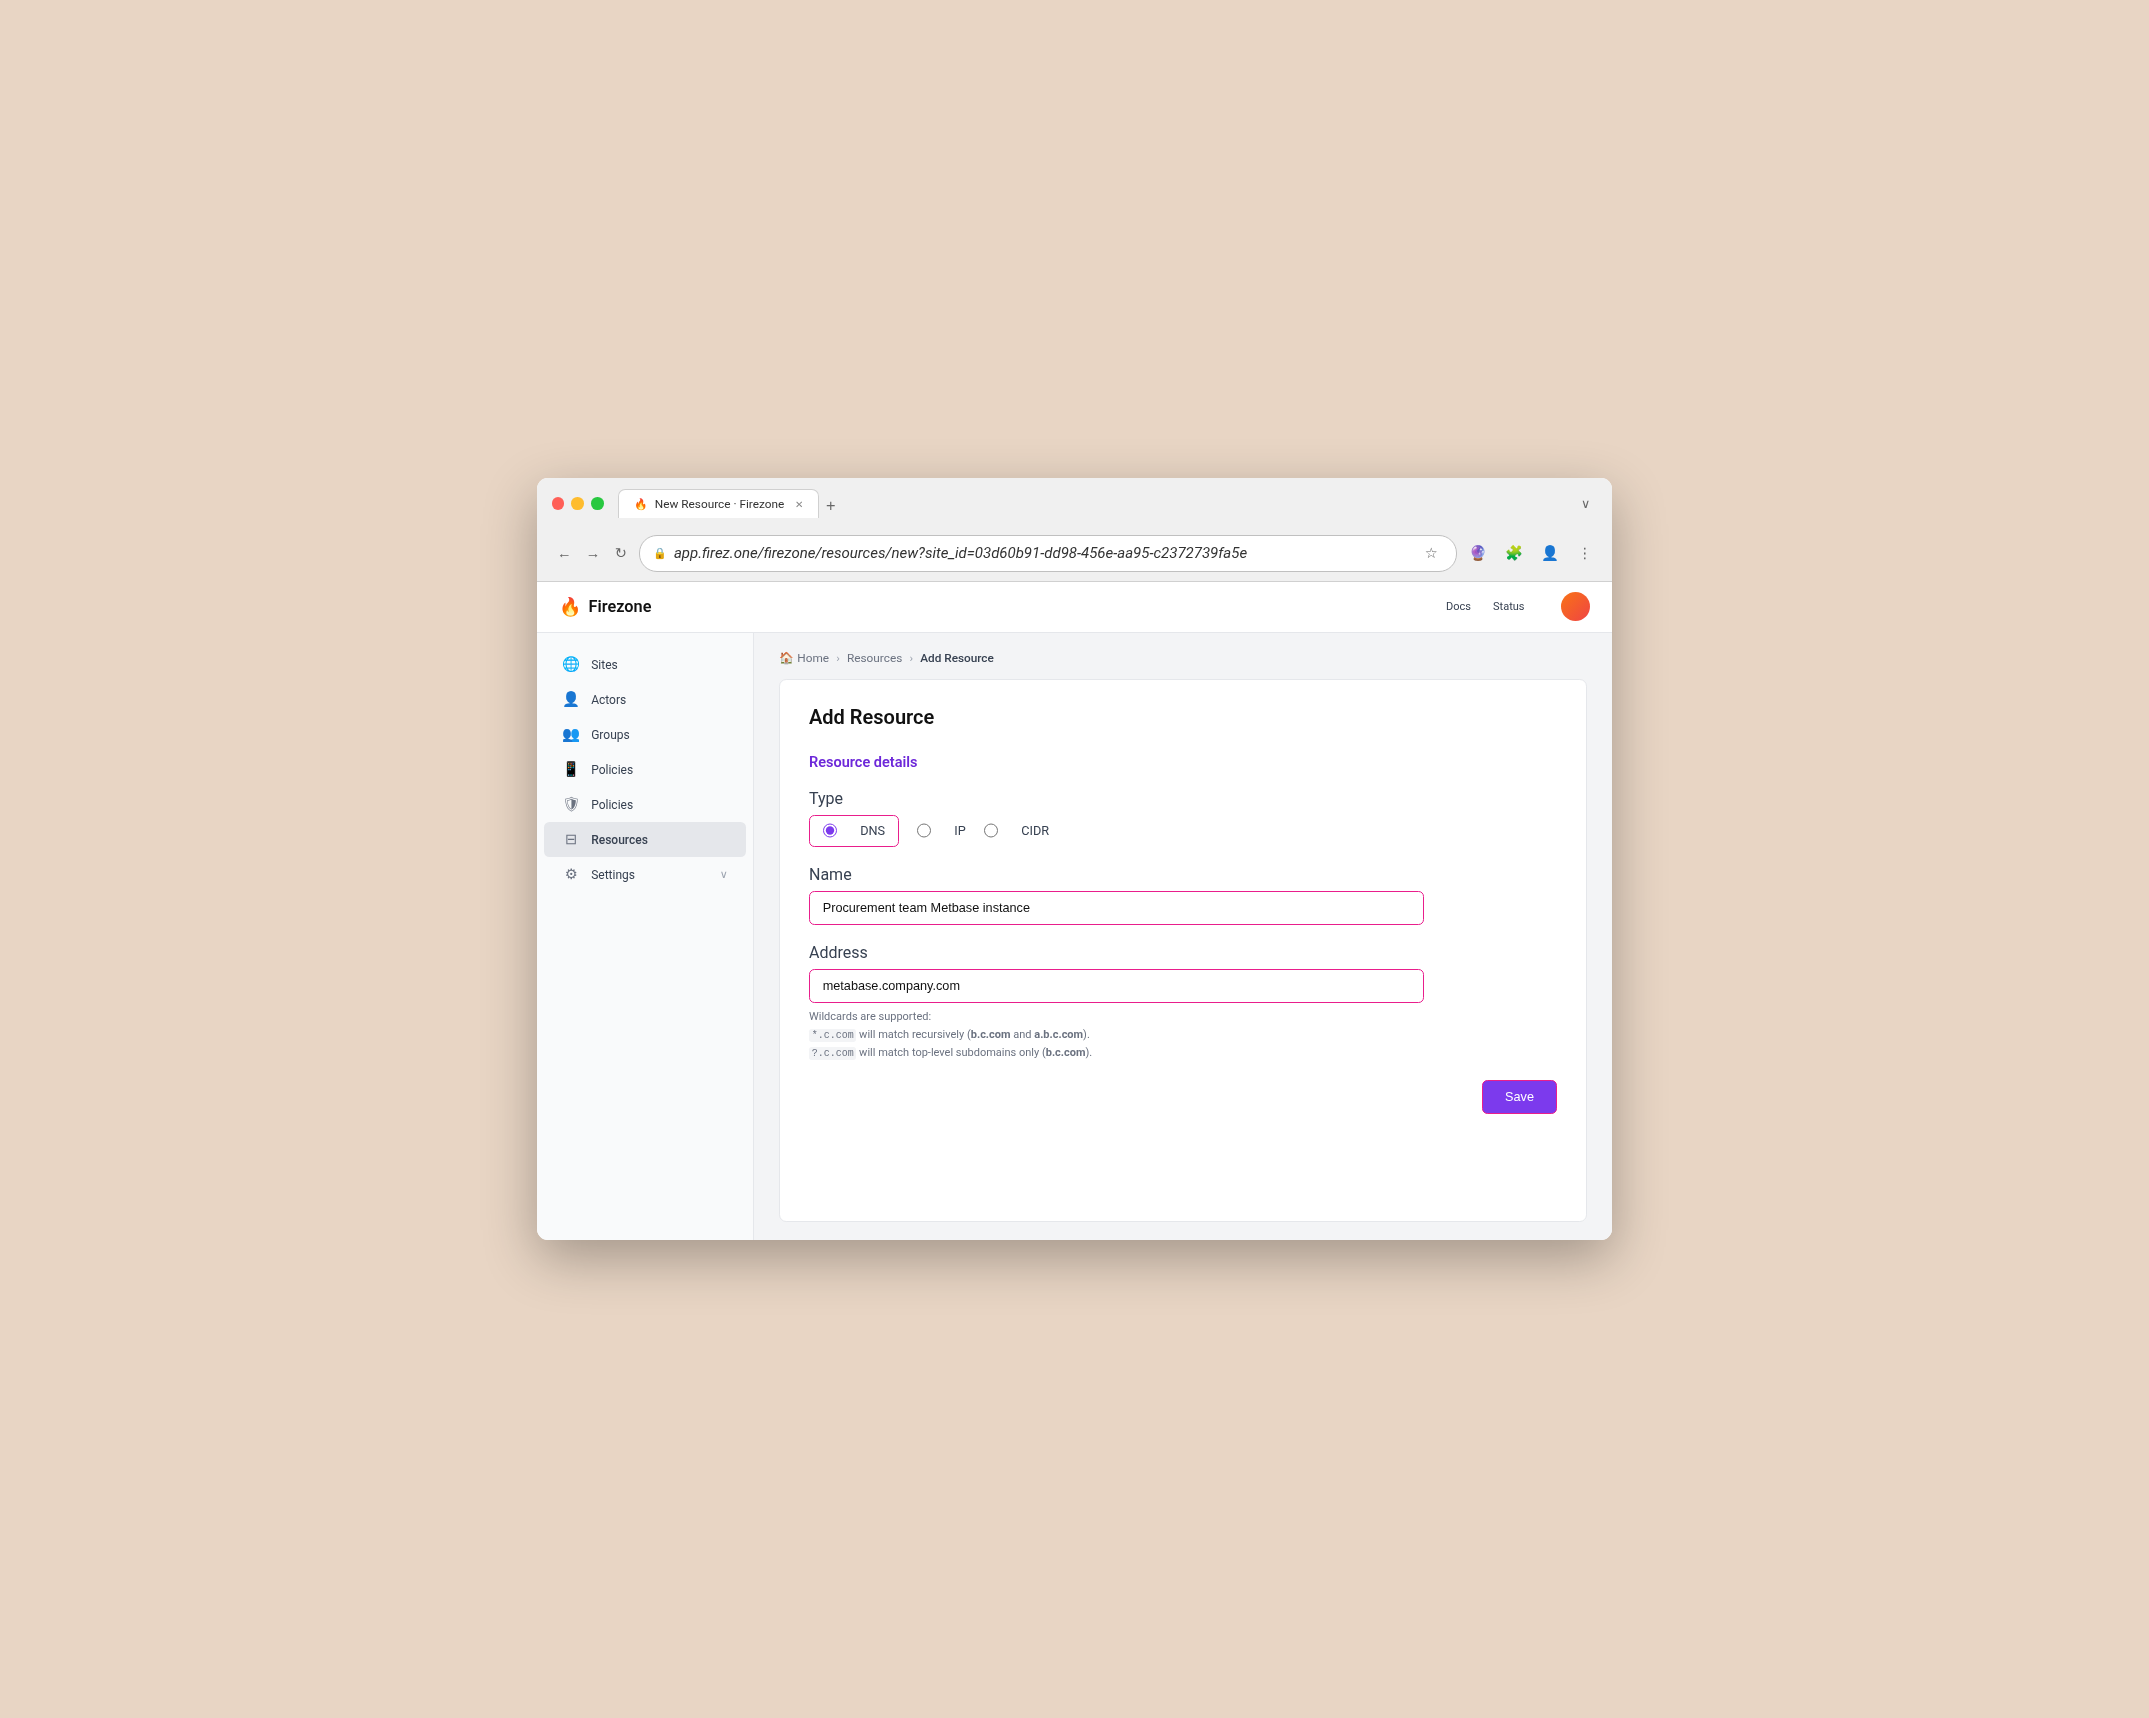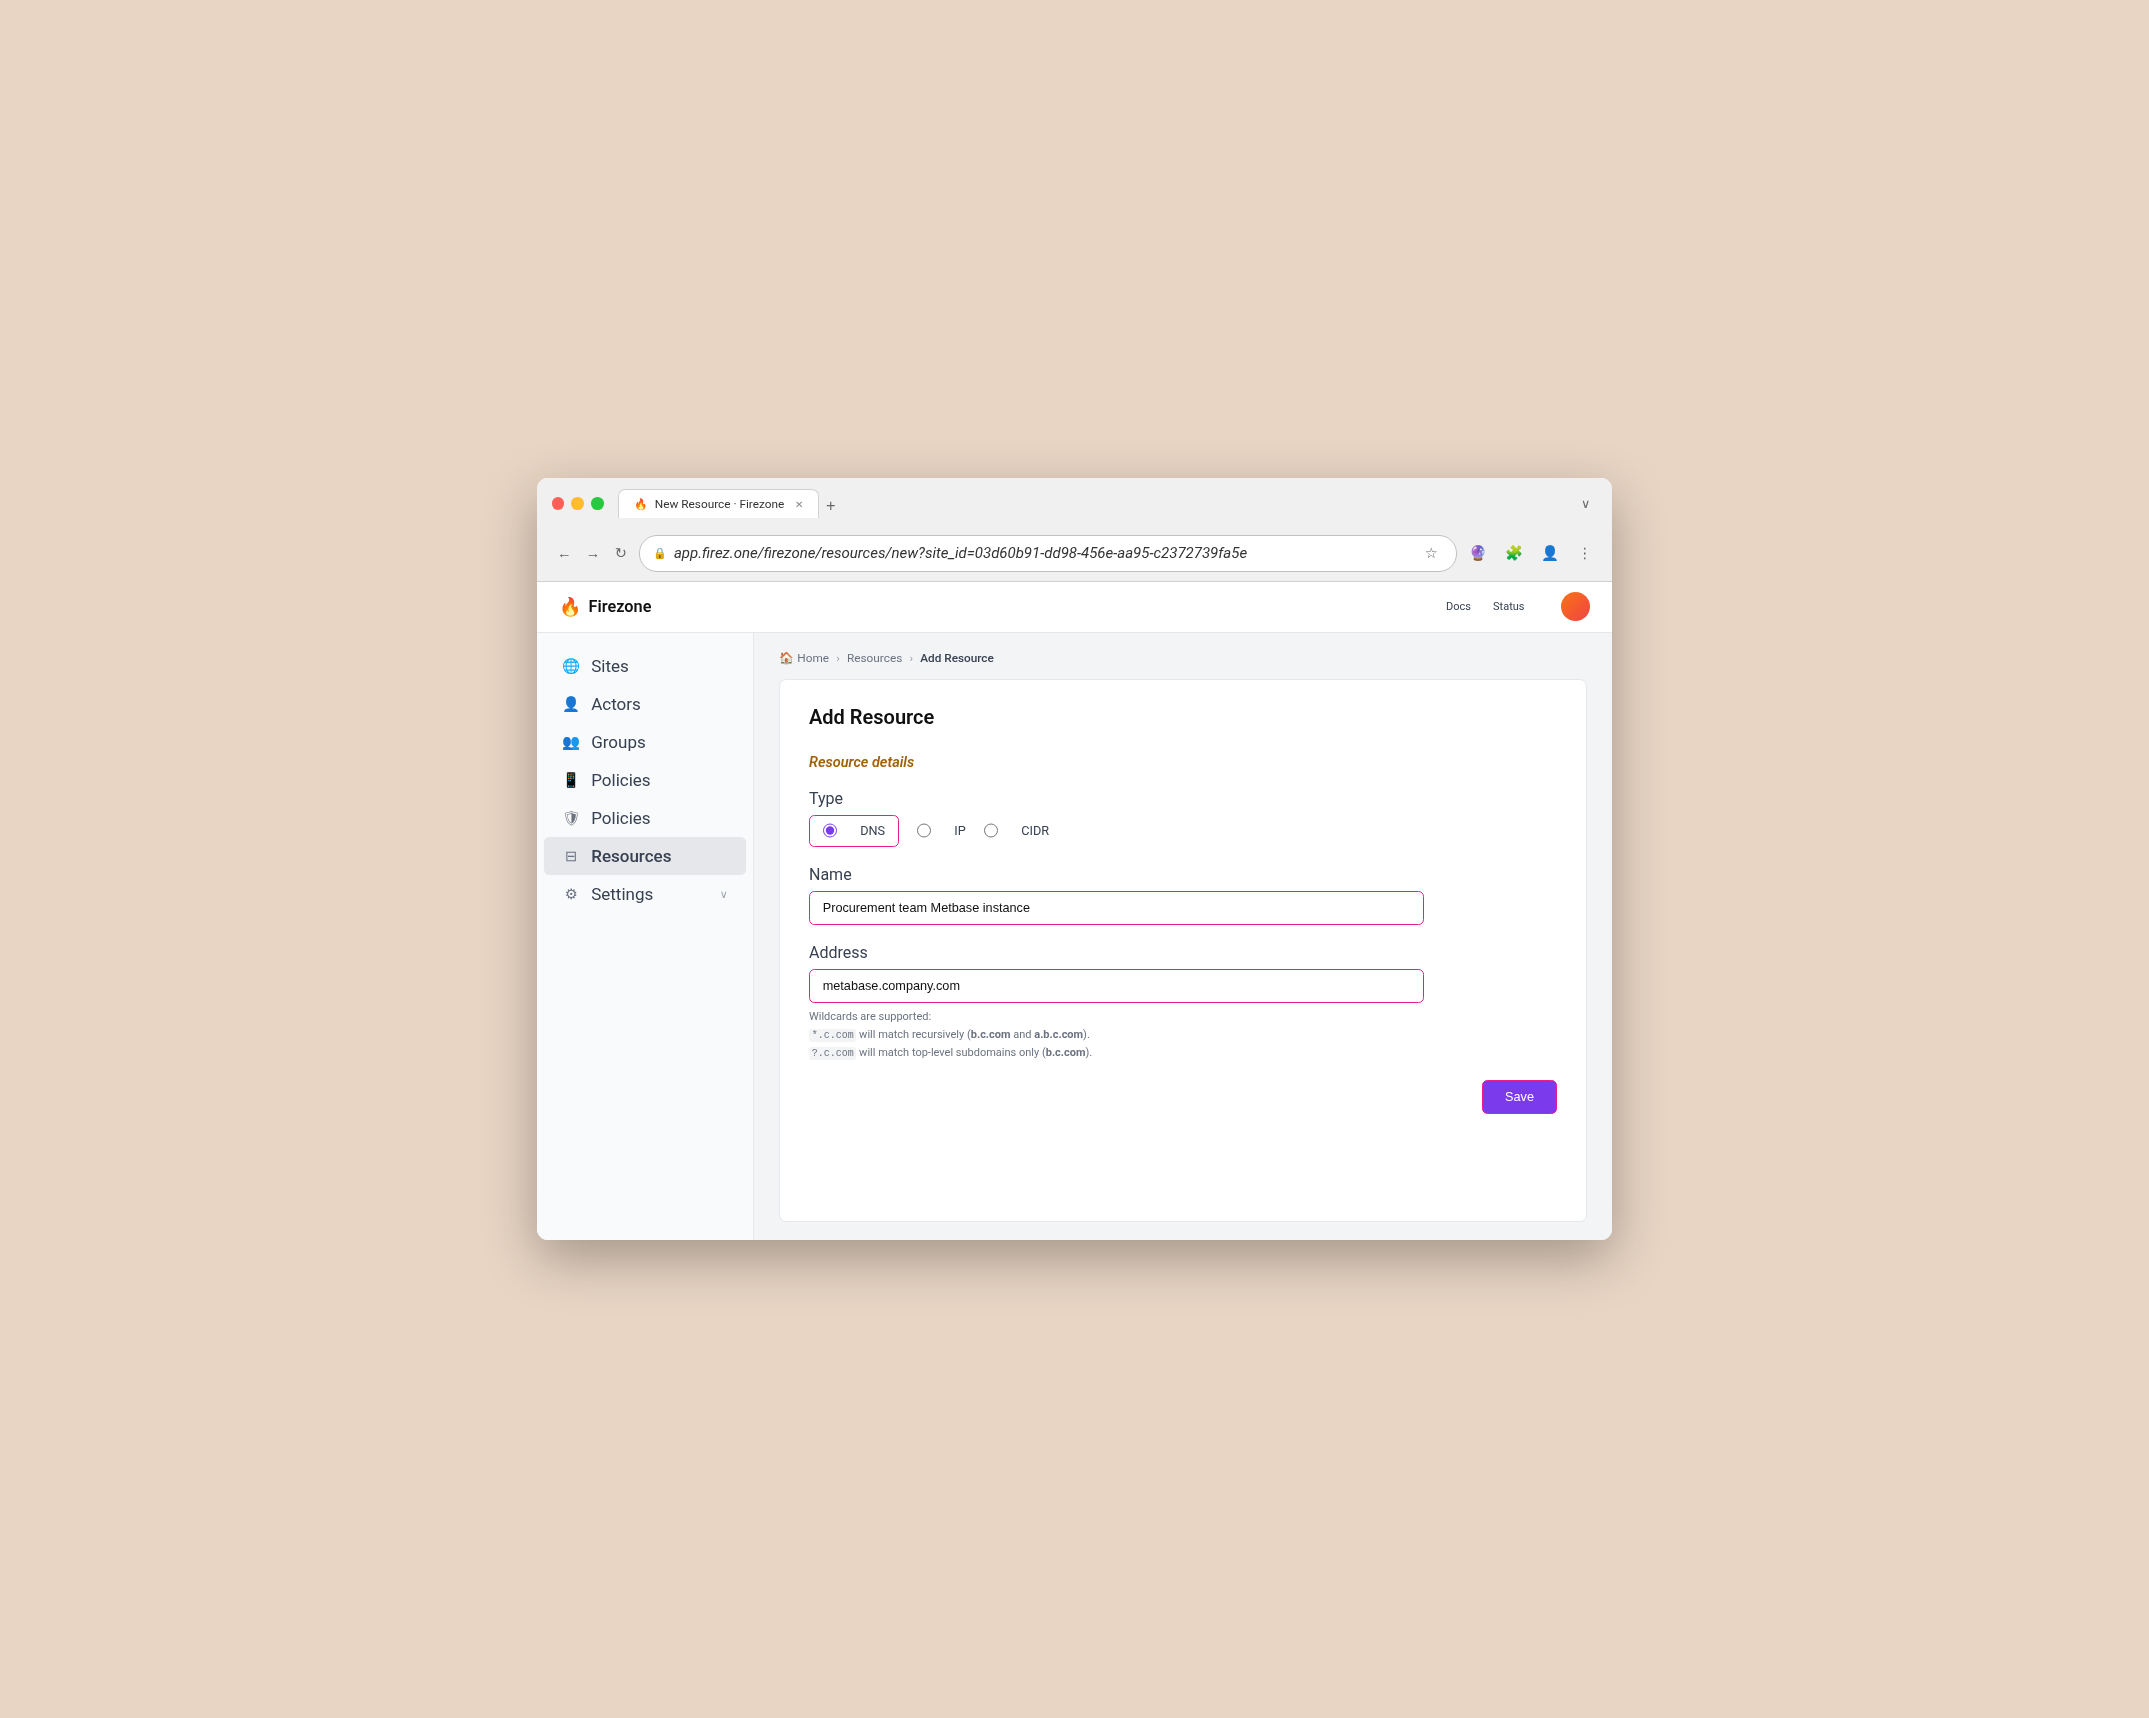--- a/index.html
+++ b/index.html
@@ -246,21 +246,21 @@
     }
 
     .sidebar-icon {
       font-size: 14.5px;
       color: #6b7280;
       width: 18px;
       text-align: center;
     }
 
     .sidebar-label {
-      font-size: 17px;
+      font-size: 12px;
     }
 
     .sidebar-item-with-chevron {
       display: flex;
       align-items: center;
       justify-content: space-between;
       padding: 9px 18px;
       font-size: 12.7px;
       color: #374151;
       cursor: pointer;
@@ -319,23 +319,22 @@
     .page-title {
       font-size: 20px;
       font-weight: 600;
       color: #111;
       margin-bottom: 25px;
     }
 
     .section-title {
       font-size: 14.5px;
       font-weight: 600;
-      color: #a16207;
+      color: #6d28d9;
       margin-bottom: 18px;
-      font-style: italic;
     }
 
     .form-group {
       margin-bottom: 18px;
     }
 
     .form-label {
       font-size: 16px;
       color: #374151;
       margin-bottom: 7.2px;

